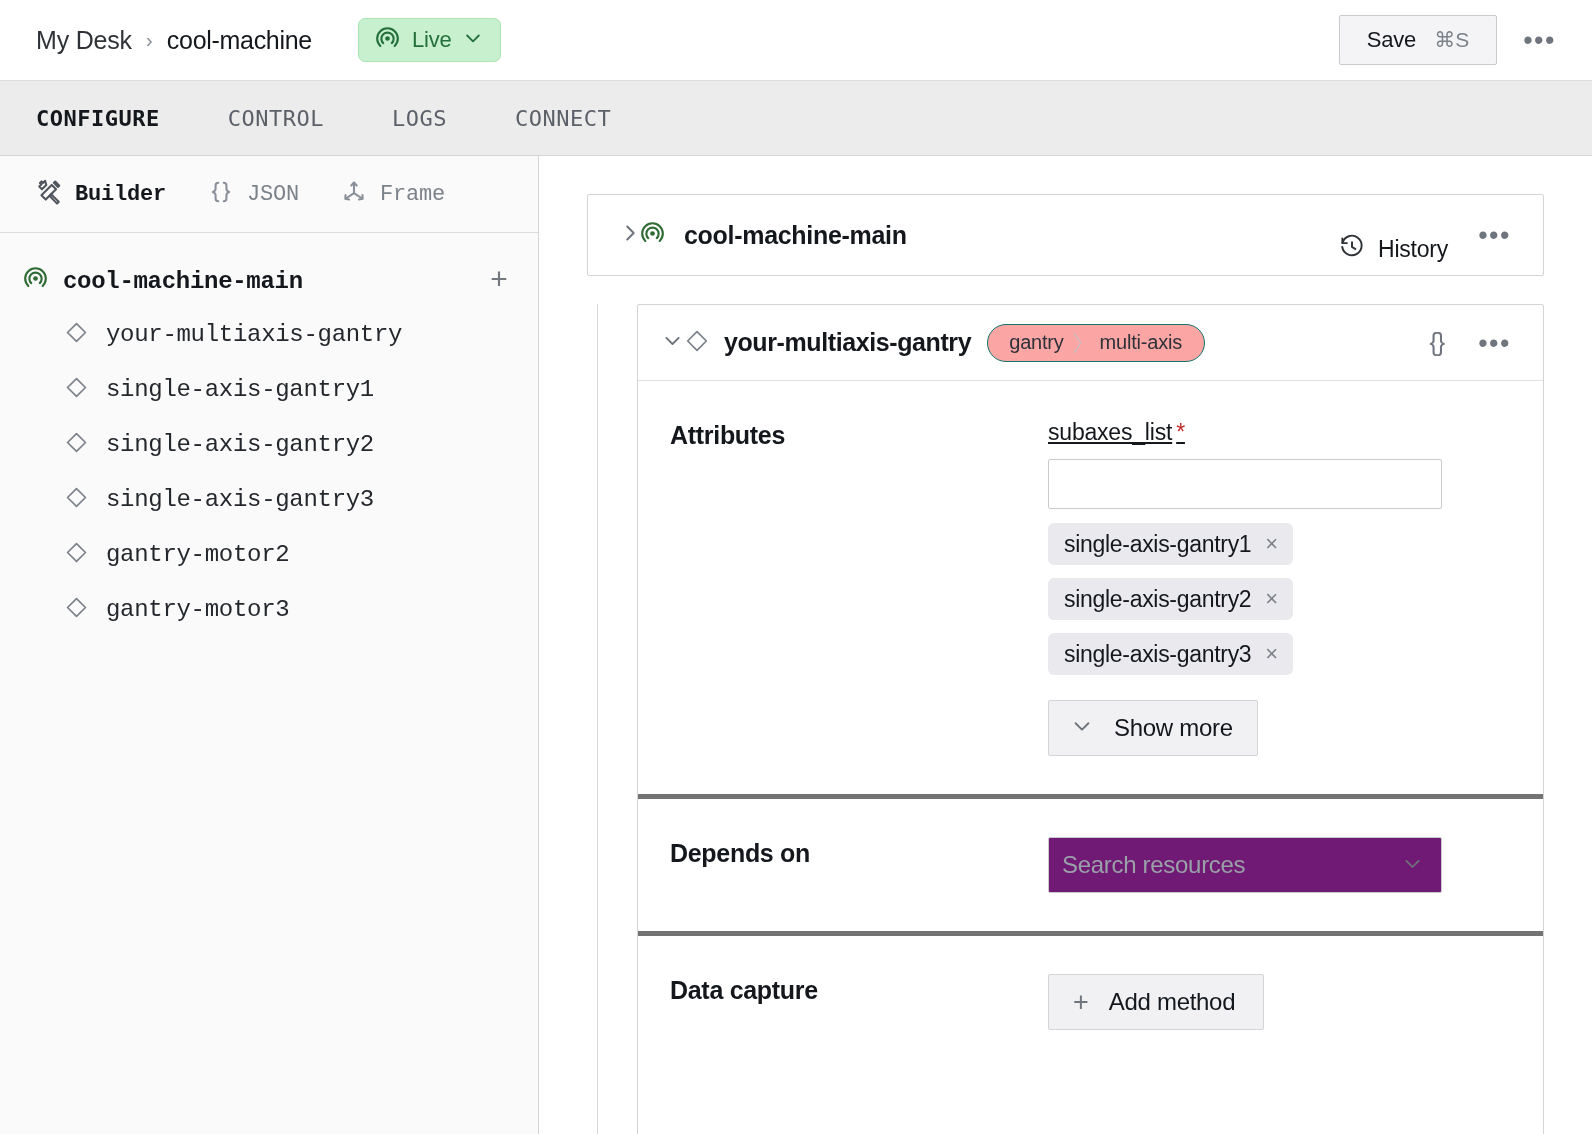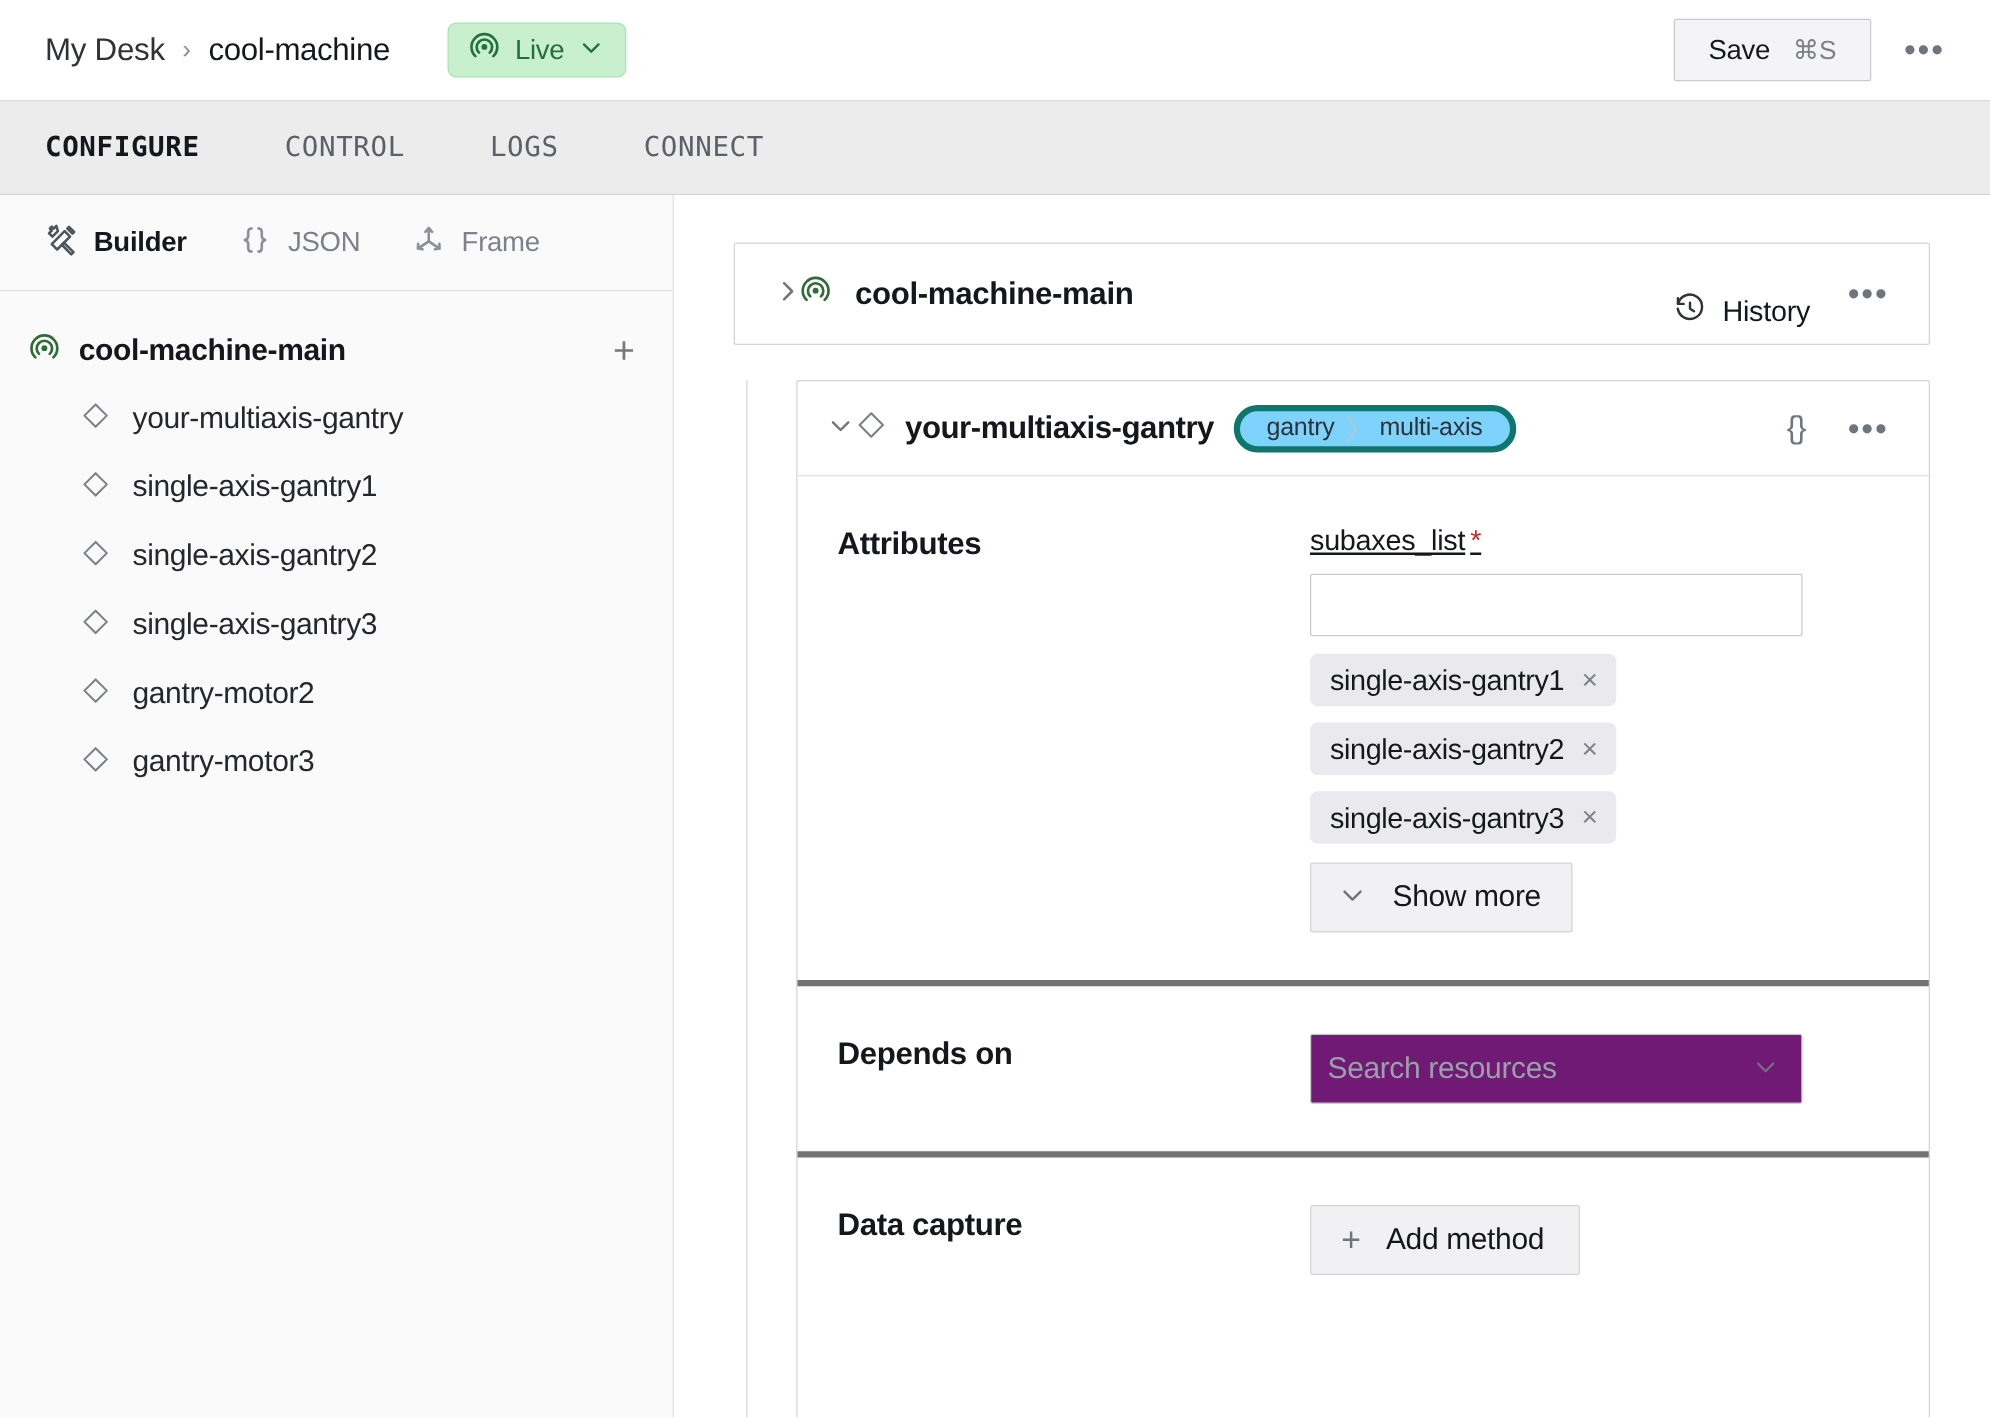--- a/index.html
+++ b/index.html
@@ -101,20 +101,21 @@
   
   .body { display: flex; height: calc(1134px - 80px - 76px); }
 
   
   .leftpanel {
     width: 539px;
     border-right: 1px solid #d4d4d6;
     background: #ffffff;
     display: flex;
     flex-direction: column;
+    font-family: Liberation Mono, monospace;
   }
   .modebar {
     height: 77px;
     display: flex;
     align-items: center;
     padding: 0 36px;
     gap: 0;
     background: #fafafb;
     border-bottom: 1px solid #dcdcde;
   }
@@ -201,23 +202,23 @@
     color: #6f757d; font-size: 22px; line-height: 22px; width: 22px; cursor: pointer;
   }
   .rc-title {
     font-size: 25px; font-weight: bold; color: #14181d;
     margin-left: 14px; letter-spacing: -0.4px;
   }
   .pill {
     margin-left: 16px;
     display: flex; align-items: stretch;
     height: 38px;
-    border: 5px solid #0f766e;
+    border: 1px solid #0f766e;
     border-radius: 19px;
-    background: #7dd3fc;
+    background: #fca5a5;
     overflow: hidden;
   }
   .pill-seg {
     display: flex; align-items: center;
     font-size: 20px; color: #2d3238;
     padding: 0 16px;
     letter-spacing: -0.2px;
   }
   .pill-seg.first { padding-left: 21px; padding-right: 6px; }
   .pill-seg.last { padding-left: 14px; padding-right: 22px; }
@@ -258,21 +259,21 @@
     border-radius: 6px;
     padding: 0 15px 0 16px;
     margin-bottom: 13px;
     cursor: pointer;
   }
   .chip-label { font-size: 23px; color: #14181d; letter-spacing: -0.3px; }
   .chip-x { font-size: 22px; color: #7c828a; line-height: 20px; }
   .chip-row { display: block; }
 
   .showmore {
-    margin-top: 2px;
+    margin-top: 12px;
     display: inline-flex; align-items: center; gap: 21px;
     height: 56px; padding: 0 24px 0 22px;
     background: #f1f1f3; border: 1px solid #d4d4d6; border-radius: 2px;
     cursor: pointer;
   }
   .showmore-label { font-size: 24px; color: #14181d; letter-spacing: -0.3px; }
 
   .select-box {
     width: 394px; height: 56px;
     border: 1px solid #c9cace; border-radius: 2px;

